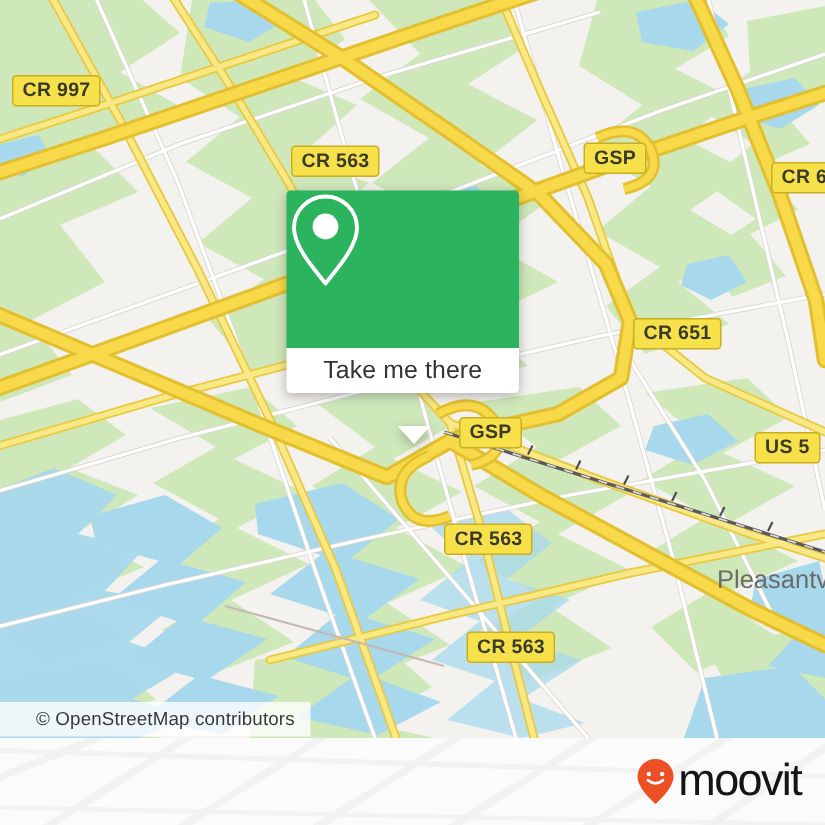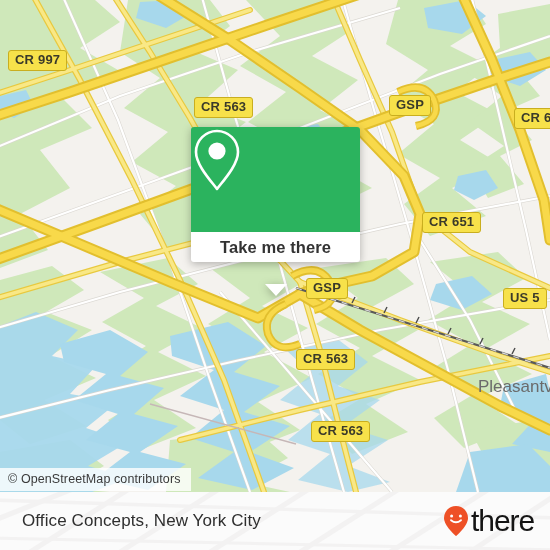--- a/index.html
+++ b/index.html
@@ -12,30 +12,29 @@
   #app{position:relative;width:550px;height:550px;overflow:hidden;background:#fff;}
 
   
   #map{position:absolute;left:0;top:0;width:550px;height:492px;overflow:hidden;background:#f4f2ee;}
   #map svg{position:absolute;left:0;top:0;}
 
   
   .attrib{
     position:absolute;left:0;top:468px;
     background:rgba(255,255,255,.80);
-    padding:4px 10px 5px 8px;
+    padding:4px 10px 5px 24px;
     font-size:12.5px;color:#3a3a3a;letter-spacing:.1px;
     white-space:nowrap;z-index:40;
   }
 
   
   .card{
-    position:absolute;left:191px;top:127px;width:169px;z-index:60;
+    position:absolute;left:191px;top:127px;width:155px;z-index:60;
     filter:drop-shadow(0 2px 4px rgba(0,0,0,.28));
-    font-weight:bold;
   }
   .card-top{
     background:#2bb35e;height:105px;border-radius:3px 3px 0 0;
     display:flex;align-items:center;justify-content:center;
   }
   .card-bot{
     background:#fff;height:30px;border-radius:0 0 3px 3px;
     display:flex;align-items:center;justify-content:center;
   }
   .card-bot span{font-size:16.5px;color:#333;letter-spacing:.1px;}
@@ -241,25 +240,24 @@
           <path d="M30 60 L140 -10"></path>
           <path d="M120 60 L230 -10"></path>
         <path d="M210 60 L320 -10"></path>
           <path d="M300 60 L410 -10"></path>
           <path d="M390 60 L500 -10"></path>
         <path d="M470 60 L560 0"></path>
         <path d="M-10 8 L560 26" stroke-width="3.4"></path>
         <path d="M-10 46 L560 58" stroke-width="3"></path>
       </g>
     </svg>
-    <div class="f-title">Office Concepts, New York City</div>
     <div class="brand">
       <svg width="26" height="32" viewBox="0 0 26 32">
         <path d="M13 1 C6.4 1 1 6.3 1 12.9 C1 21 13 31 13 31 C13 31 25 21 25 12.9 C25 6.3 19.6 1 13 1 Z" fill="#ee5026"></path>
         <circle cx="8.6" cy="11" r="1.5" fill="#ffffff"></circle>
         <circle cx="17.4" cy="11" r="1.5" fill="#ffffff"></circle>
         <path d="M8 15.2 q5 4.2 10 0" stroke="#ffffff" stroke-width="1.8" fill="none" stroke-linecap="round"></path>
       </svg>
-      <span class="brand-word">there</span>
+      <span class="brand-word">moovit</span>
     </div>
   </div>
 
 </div>
 
 </body></html>

